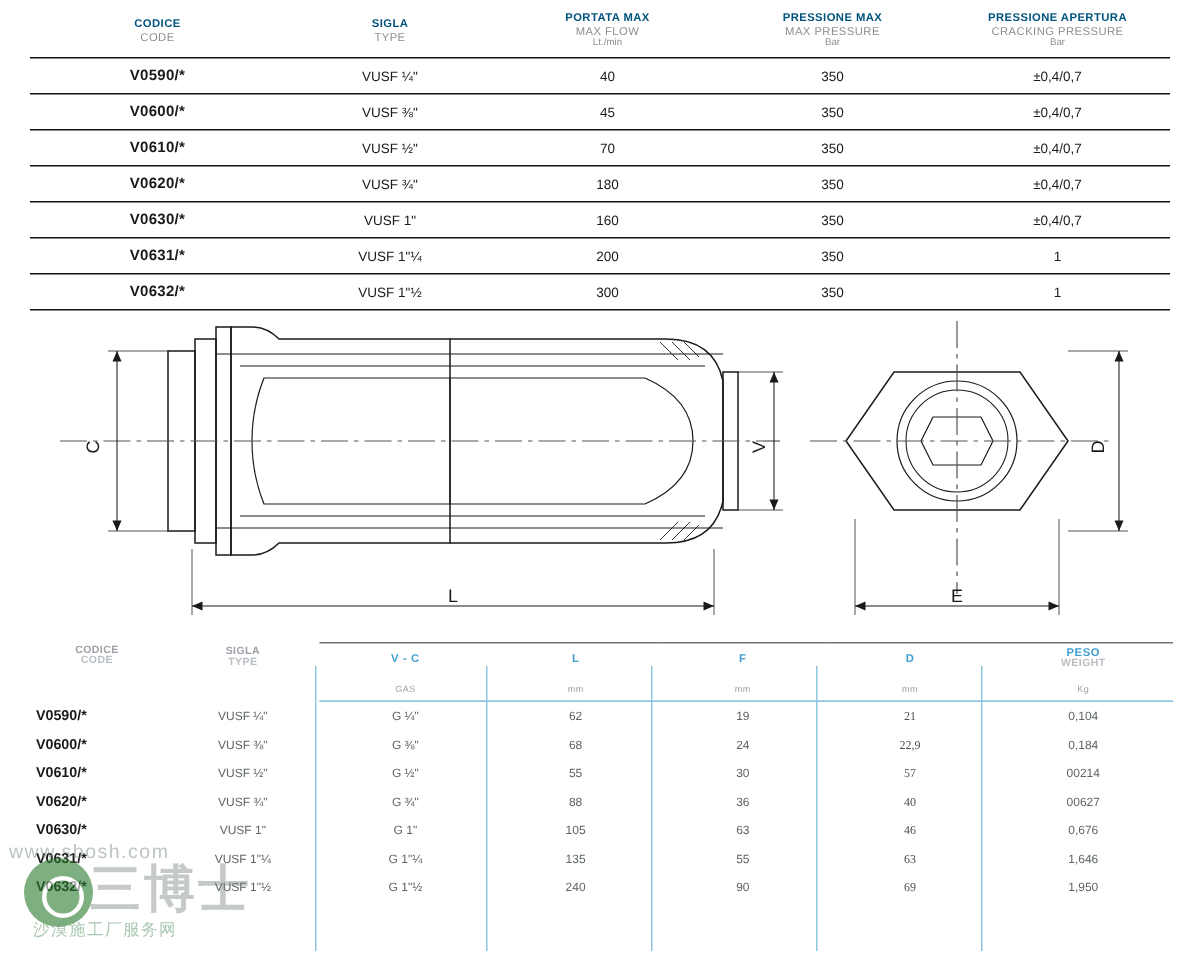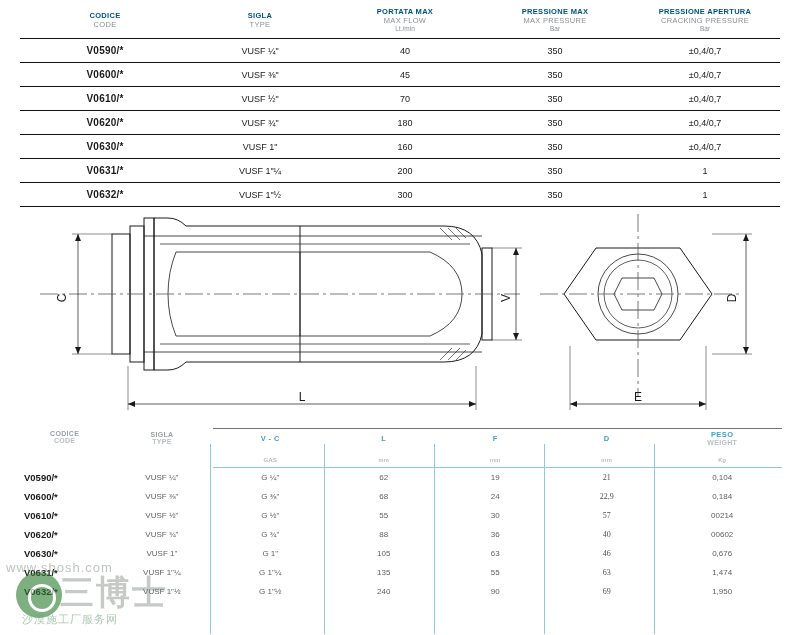--- a/index.html
+++ b/index.html
@@ -361,39 +361,39 @@
       <td class="bcell-d">57</td>
       <td class="bcell">00214</td>
     </tr>
     <tr class="brow">
       <td class="bcode">V0620/*</td>
       <td class="bcell">VUSF ¾"</td>
       <td class="bcell">G ¾"</td>
       <td class="bcell">88</td>
       <td class="bcell">36</td>
       <td class="bcell-d">40</td>
-      <td class="bcell">00602</td>
+      <td class="bcell">00627</td>
     </tr>
     <tr class="brow">
       <td class="bcode">V0630/*</td>
       <td class="bcell">VUSF 1"</td>
       <td class="bcell">G 1"</td>
       <td class="bcell">105</td>
       <td class="bcell">63</td>
       <td class="bcell-d">46</td>
       <td class="bcell">0,676</td>
     </tr>
     <tr class="brow">
       <td class="bcode">V0631/*</td>
       <td class="bcell">VUSF 1"¼</td>
       <td class="bcell">G 1"¼</td>
       <td class="bcell">135</td>
       <td class="bcell">55</td>
       <td class="bcell-d">63</td>
-      <td class="bcell">1,474</td>
+      <td class="bcell">1,646</td>
     </tr>
     <tr class="brow">
       <td class="bcode">V0632/*</td>
       <td class="bcell">VUSF 1"½</td>
       <td class="bcell">G 1"½</td>
       <td class="bcell">240</td>
       <td class="bcell">90</td>
       <td class="bcell-d">69</td>
       <td class="bcell">1,950</td>
     </tr>

